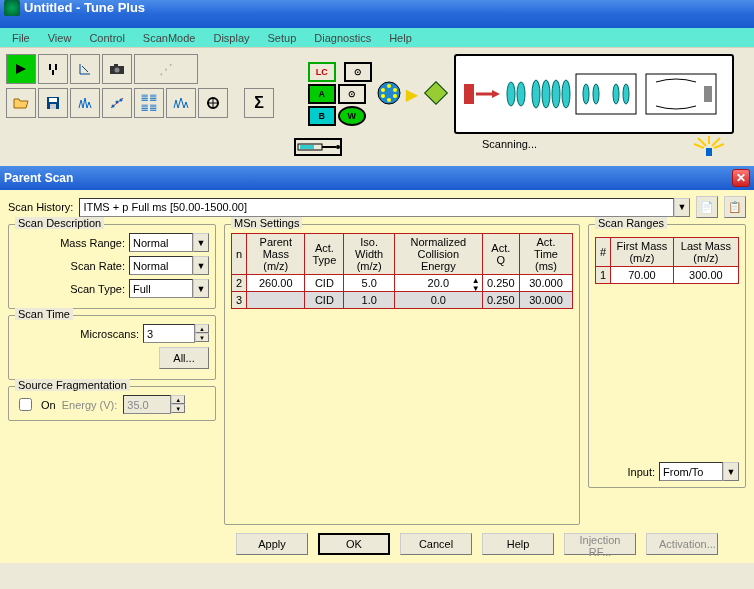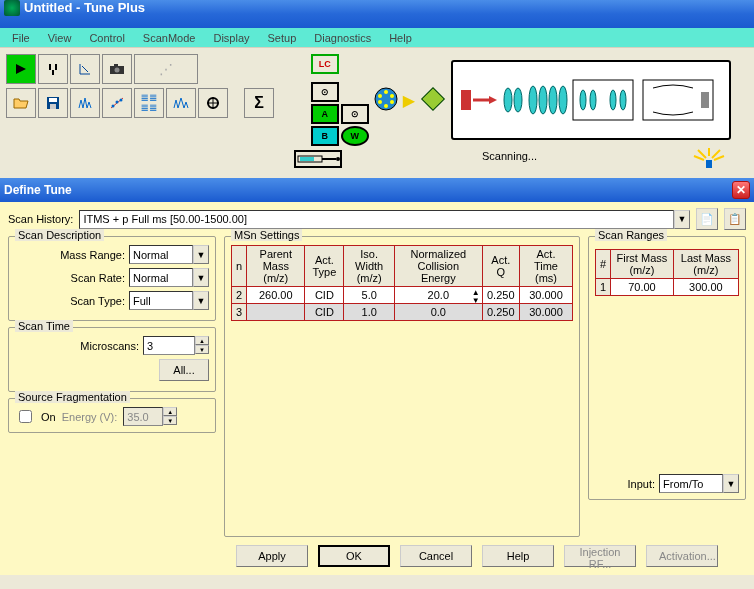--- a/index.html
+++ b/index.html
@@ -219,21 +219,21 @@
             <path d="M7,1 V13 M1,7 H13" stroke="#000"></path>
           </svg>
       </div>
       <div class="tbtn" style="width:12px;border:none;background:none;"></div>
       <div class="tbtn" style="font-size:16px;font-weight:bold;">Σ</div>
     </div>
   </div>
   <div class="diagram-area">
     <div class="diagram-row">
       <div class="lc-box">
-        <div style="display:flex;gap:8px;flex-direction:column;">
+        <div style="display:flex;gap:8px;">
             <div class="lc-cell" style="border-color:#0a0;color:#c00;">LC</div>
             <div class="lc-cell">⊙</div>
           </div>
         <div style="display:flex;gap:2px;">
             <div class="lc-cell" style="background:#0c0;">A</div>
             <div class="lc-cell">⊙</div>
           </div>
         <div style="display:flex;gap:2px;">
             <div class="lc-cell" style="background:#0cc;">B</div>
             <div class="lc-cell" style="background:#0c0;border-radius:50%;">W</div>
@@ -298,21 +298,21 @@
         <svg width="36" height="24">
             <rect x="14" y="14" width="6" height="8" fill="#06c"></rect>
             <path d="M2,10 L12,14 M32,10 L22,14 M6,4 L14,12 M28,4 L20,12 M17,2 V10" stroke="#fc0" stroke-width="2"></path>
           </svg>
       </div>
     </div>
   </div>
 </div>
 
 <div class="define-bar">
-  <span>Define Tune</span>
+  <span>Parent Scan</span>
   <div class="close-x">✕</div>
 </div>
 
 <div class="panel-body">
   <div class="scan-history-row">
     <label>Scan History:</label>
     <div class="dd-wrap" style="flex:1;">
       <input class="textbox" style="flex: 1 1 0%;" readonly="" value="ITMS + p Full ms [50.00-1500.00]">
       <div class="dropdown-arrow">▼</div>
     </div>
@@ -365,21 +365,21 @@
         </div>
       </div>
 
       <div class="fieldset">
         <div class="legend">Source Fragmentation</div>
         <div style="display:flex;align-items:center;gap:6px;">
           <input type="checkbox" style="">
           <label>On</label>
           <label style="color:#888;">Energy (V):</label>
           <div class="spinner-wrap">
-            <input class="textbox" style="width: 40px; color: rgb(136, 136, 136); background: rgb(236, 233, 216);" disabled="" value="35.0">
+            <input class="textbox" style="width: 48px; color: rgb(136, 136, 136); background: rgb(236, 233, 216);" disabled="" value="35.0">
             <div class="spin-btns">
                 <div>▲</div>
                 <div>▼</div>
               </div>
           </div>
         </div>
       </div>
     </div>
 
     <div class="mid-col">

